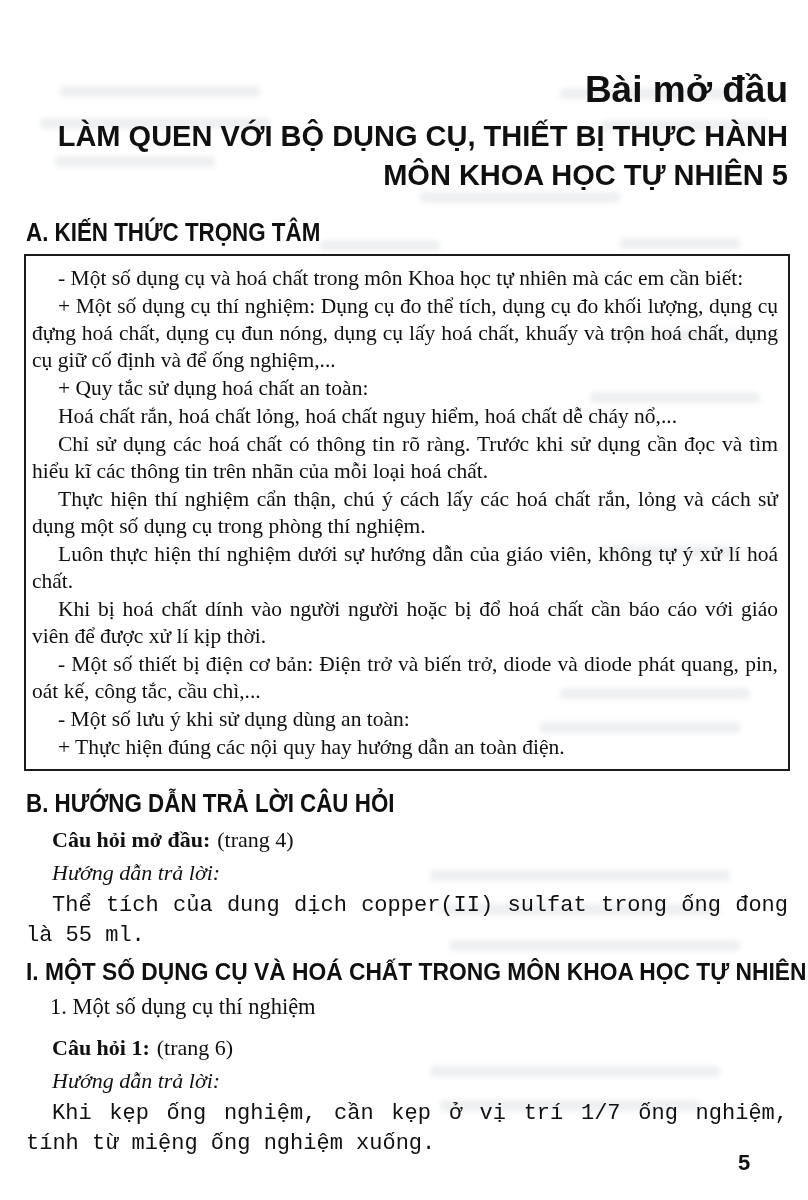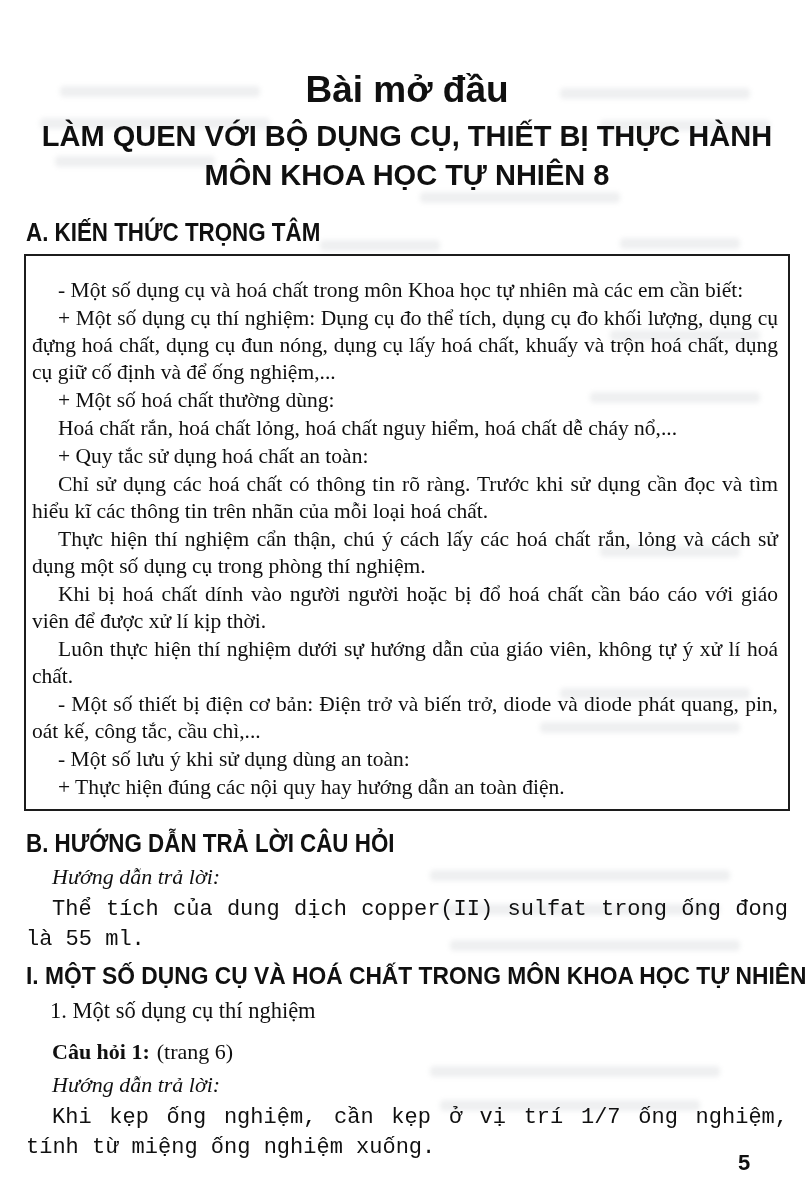--- a/index.html
+++ b/index.html
@@ -4,21 +4,21 @@
 <style>
   html,body{margin:0;padding:0;}
   body{
     width:808px;height:1200px;background:#ffffff;position:relative;overflow:hidden;
     font-family:"Liberation Serif","DejaVu Serif",serif;color:#101010;
     -webkit-font-smoothing:antialiased;
   }
   .page{position:relative;width:100%;height:100%;padding:70px 20px 0 26px;box-sizing:border-box;z-index:2;}
 
   
-  .header{text-align:center;}
+  .header{text-align:right;}
   .lesson-label{
     font-family:"Liberation Sans","DejaVu Sans",sans-serif;
     font-weight:bold;font-size:37px;line-height:40px;letter-spacing:0px;
   }
   .main-title{
     font-family:"Liberation Sans","DejaVu Sans",sans-serif;
     font-weight:bold;font-size:29px;line-height:39px;margin-top:7px;
   }
 
   
@@ -31,21 +31,21 @@
   .sec-b{margin-top:17px;}
   .sec-i{
     font-family:"Liberation Sans","DejaVu Sans",sans-serif;
     font-weight:bold;font-size:23.5px;line-height:29px;margin-top:7px;
     transform:scaleX(.97);transform-origin:left center;white-space:nowrap;
   }
 
   
   .knowledge-box{
     margin-top:7px;margin-left:-2px;width:766px;box-sizing:border-box;
-    border:2px solid #1c1c1c;padding:20px 10px 7px 6px;
+    border:2px solid #1c1c1c;padding:8px 10px 7px 6px;
   }
   .knowledge-box p{
     margin:1px 0;font-size:21.5px;line-height:27px;
     text-indent:26px;text-align:justify;
   }
 
   
   .qline{margin:7px 0 0 26px;font-size:22px;line-height:29px;}
   .q-label{font-weight:bold;}
   .q-ref{margin-left:7px;}
@@ -84,43 +84,45 @@
 <div class="ghost" style="top:940px;left:450px;width:290px;"></div>
 <div class="ghost" style="top:1066px;left:430px;width:290px;"></div>
 <div class="ghost" style="top:1100px;left:440px;width:260px;"></div>
 
 <div class="page">
 
   <header class="header">
     <div class="lesson-label">Bài mở đầu</div>
     <div class="main-title">
       <span>LÀM QUEN VỚI BỘ DỤNG CỤ, THIẾT BỊ THỰC HÀNH</span><br>
-      <span>MÔN KHOA HỌC TỰ NHIÊN 8</span>
+      <span>MÔN KHOA HỌC TỰ NHIÊN 5</span>
     </div>
   </header>
 
   <div class="sec-heading sec-a">A. KIẾN THỨC TRỌNG TÂM</div>
 
   <div class="knowledge-box">
       <p>- Một số dụng cụ và hoá chất trong môn Khoa học tự nhiên mà các em cần biết:</p>
       <p>+ Một số dụng cụ thí nghiệm: Dụng cụ đo thể tích, dụng cụ đo khối lượng, dụng cụ đựng hoá chất, dụng cụ đun nóng, dụng cụ lấy hoá chất, khuấy và trộn hoá chất, dụng cụ giữ cố định và để ống nghiệm,...</p>
-      <p>+ Một số hoá chất thường dùng:</p>
+      <p>+ Quy tắc sử dụng hoá chất an toàn:</p>
       <p>Hoá chất rắn, hoá chất lỏng, hoá chất nguy hiểm, hoá chất dễ cháy nổ,...</p>
-      <p>+ Quy tắc sử dụng hoá chất an toàn:</p>
       <p>Chỉ sử dụng các hoá chất có thông tin rõ ràng. Trước khi sử dụng cần đọc và tìm hiểu kĩ các thông tin trên nhãn của mỗi loại hoá chất.</p>
       <p>Thực hiện thí nghiệm cẩn thận, chú ý cách lấy các hoá chất rắn, lỏng và cách sử dụng một số dụng cụ trong phòng thí nghiệm.</p>
+      <p>Luôn thực hiện thí nghiệm dưới sự hướng dẫn của giáo viên, không tự ý xử lí hoá chất.</p>
       <p>Khi bị hoá chất dính vào người người hoặc bị đổ hoá chất cần báo cáo với giáo viên để được xử lí kịp thời.</p>
-      <p>Luôn thực hiện thí nghiệm dưới sự hướng dẫn của giáo viên, không tự ý xử lí hoá chất.</p>
       <p>- Một số thiết bị điện cơ bản: Điện trở và biến trở, diode và diode phát quang, pin, oát kế, công tắc, cầu chì,...</p>
       <p>- Một số lưu ý khi sử dụng dùng an toàn:</p>
       <p>+ Thực hiện đúng các nội quy hay hướng dẫn an toàn điện.</p>
     </div>
 
   <div class="sec-heading sec-b">B. HƯỚNG DẪN TRẢ LỜI CÂU HỎI</div>
 
+  <div class="qline">
+    <span class="q-label">Câu hỏi mở đầu:</span><span class="q-ref">(trang 4)</span>
+  </div>
   <div class="guide-label">Hướng dẫn trả lời:</div>
   <p class="answer">Thể tích của dung dịch copper(II) sulfat trong ống đong là 55 ml.</p>
 
   <div class="sec-i">I. MỘT SỐ DỤNG CỤ VÀ HOÁ CHẤT TRONG MÔN KHOA HỌC TỰ NHIÊN 8</div>
   <div class="sub-heading">1. Một số dụng cụ thí nghiệm</div>
 
   <div class="qline">
     <span class="q-label">Câu hỏi 1:</span><span class="q-ref">(trang 6)</span>
   </div>
   <div class="guide-label">Hướng dẫn trả lời:</div>

